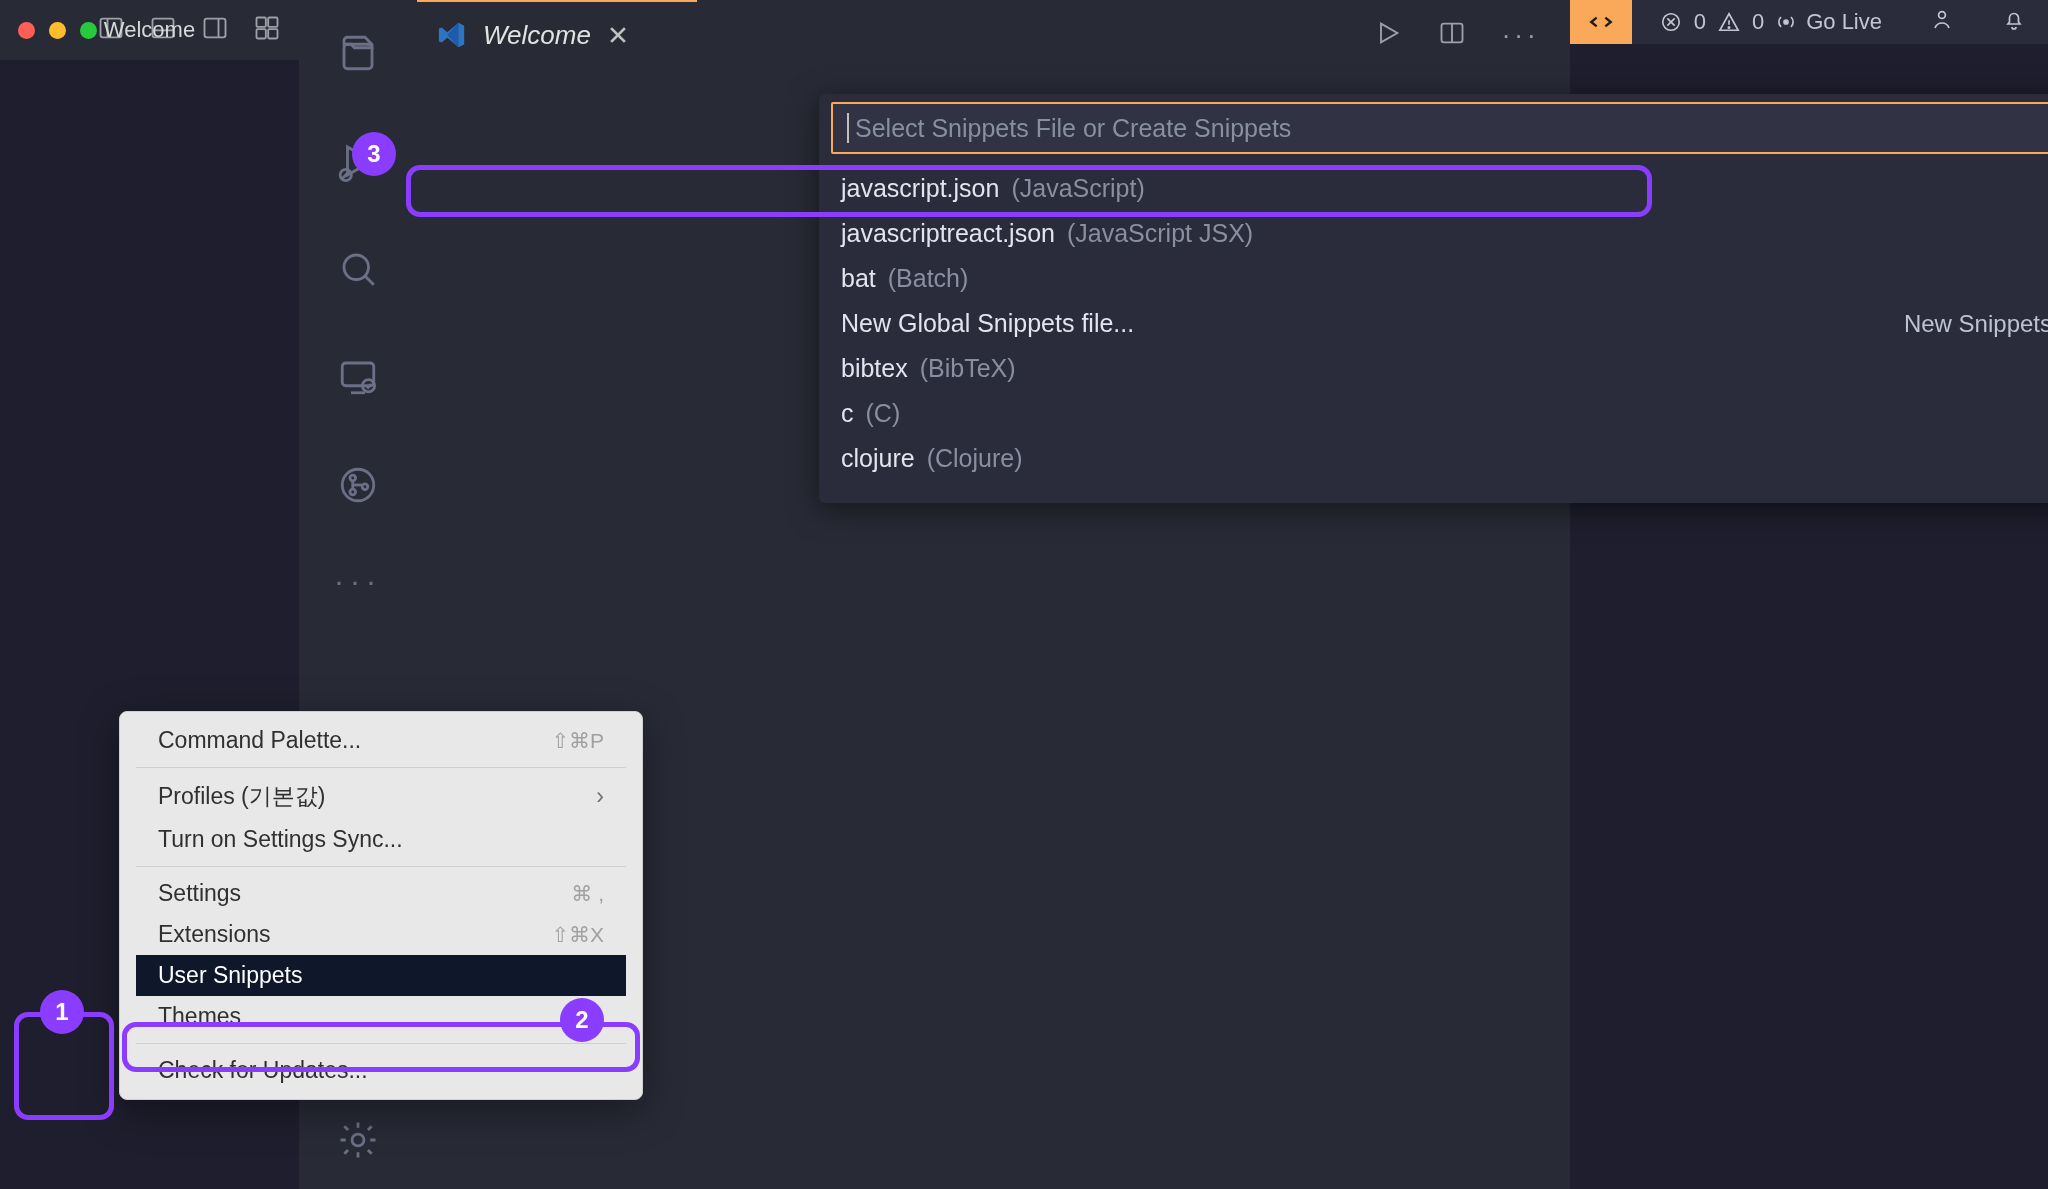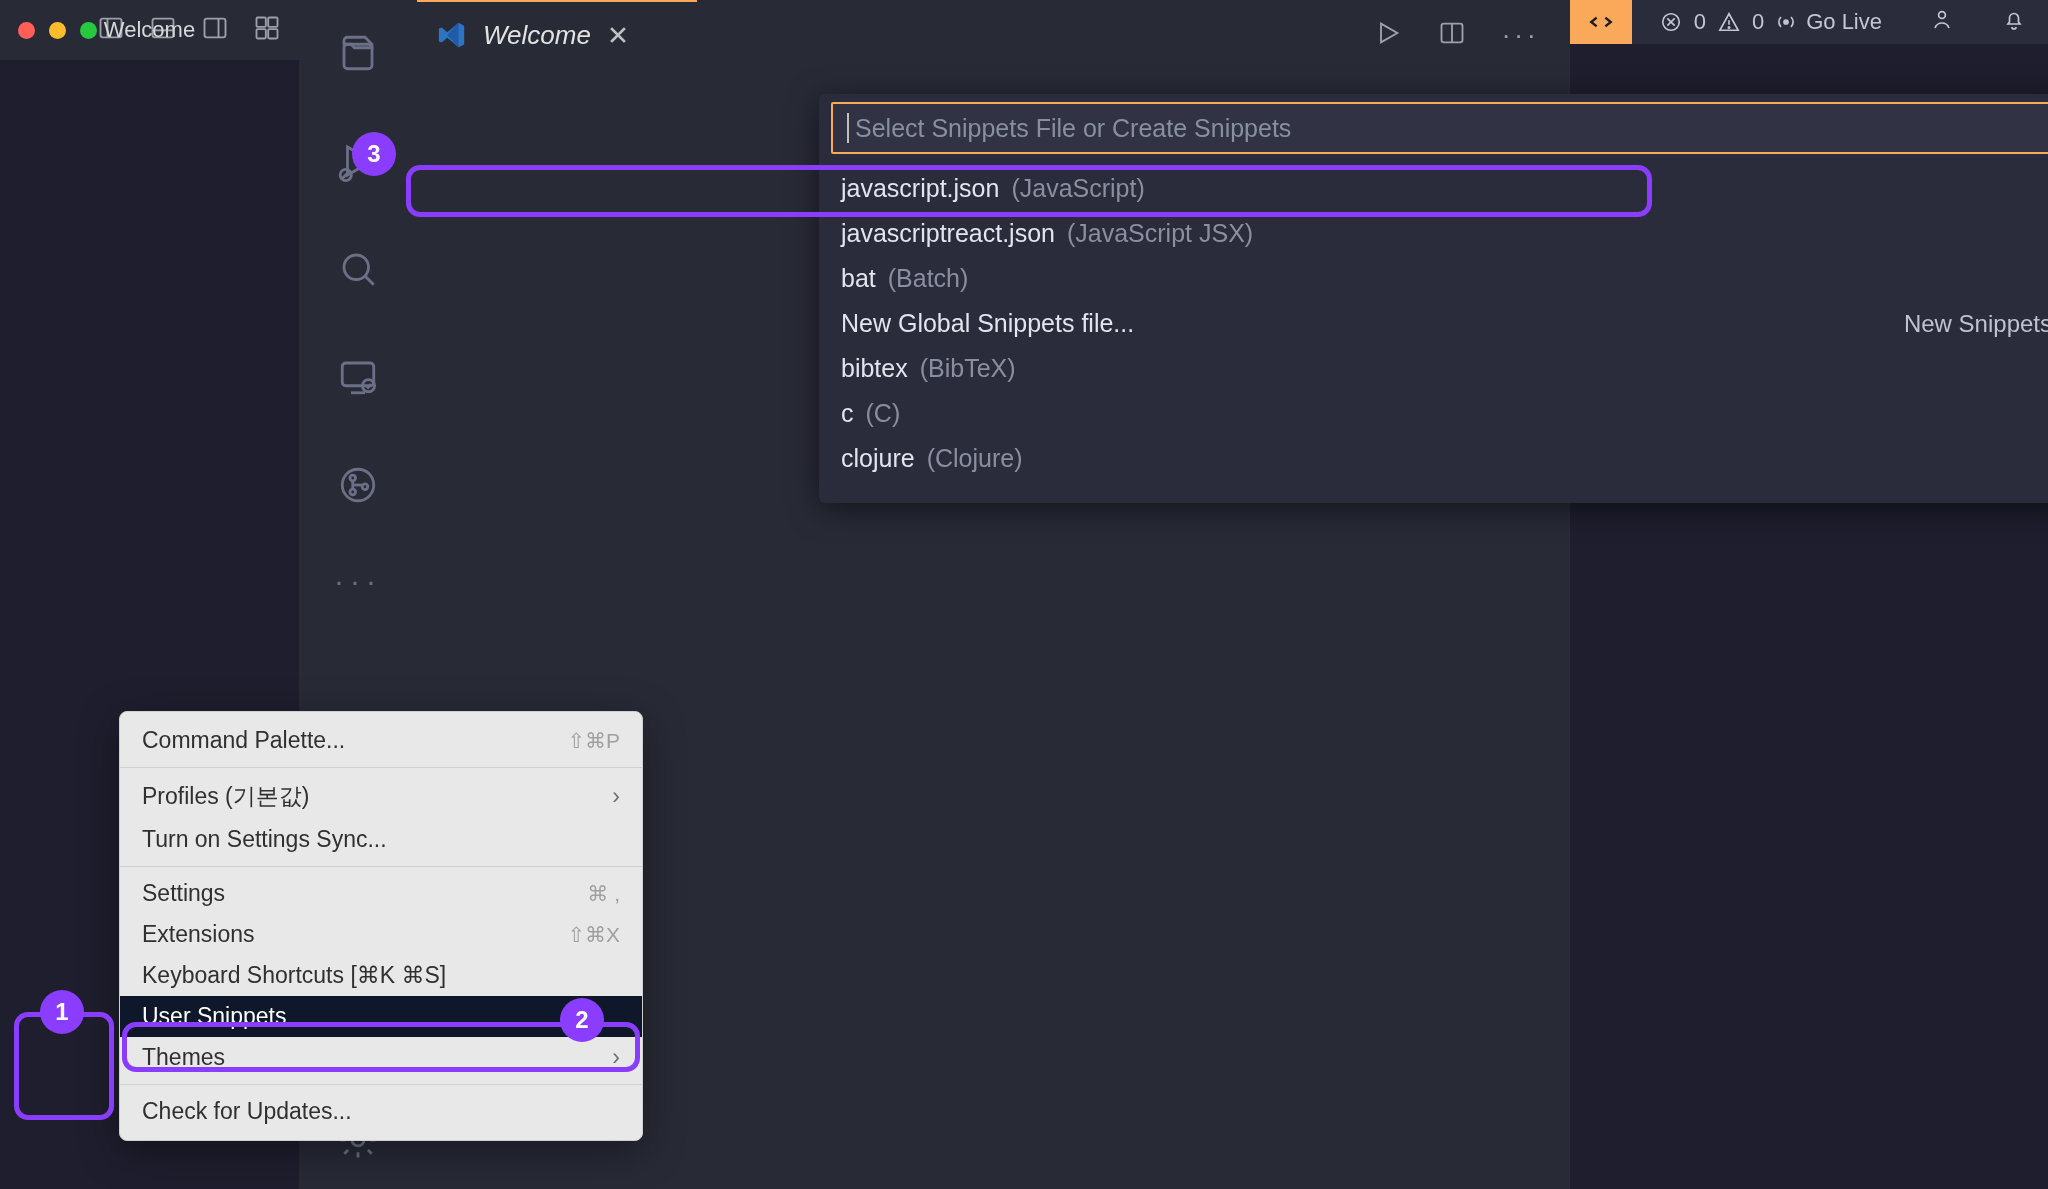--- a/index.html
+++ b/index.html
@@ -109,21 +109,21 @@
 
 
 .context-menu {
   position: absolute;
   top: 711px; left: 119px;
   width: 524px;
   background: #e8e8e8;
   border: 1px solid #cfcfcf;
   border-radius: 8px;
   box-shadow: 0 10px 40px rgba(0,0,0,.4);
-  padding: 8px 0;
+  padding: 8px 16px;
   font-size: 23px;
   color: #303030;
 }
 .cm-item {
   padding: 7px 22px;
   display: flex; align-items: center;
 }
 .cm-item .sc { margin-left: auto; color: #a0a0a0; font-size: 21px; }
 .cm-item .chev { margin-left:auto; color:#707070; }
 .cm-sep { height: 1px; background: #cfcfcf; margin: 6px 0; }
@@ -379,23 +379,20 @@
     </div>
     <div class="cm-sep"></div>
     <div class="cm-item">
       <span>Settings</span>
       <span class="sc">⌘ ,</span>
     </div>
     <div class="cm-item">
       <span>Extensions</span>
       <span class="sc">⇧⌘X</span>
     </div>
-    <div class="cm-item">
-      <span>Keyboard Shortcuts [⌘K ⌘S]</span>
-    </div>
     <div class="cm-item selected">
       <span>User Snippets</span>
     </div>
     <div class="cm-item">
       <span>Themes</span>
       <span class="chev">›</span>
     </div>
     <div class="cm-sep"></div>
     <div class="cm-item">
       <span>Check for Updates...</span>

